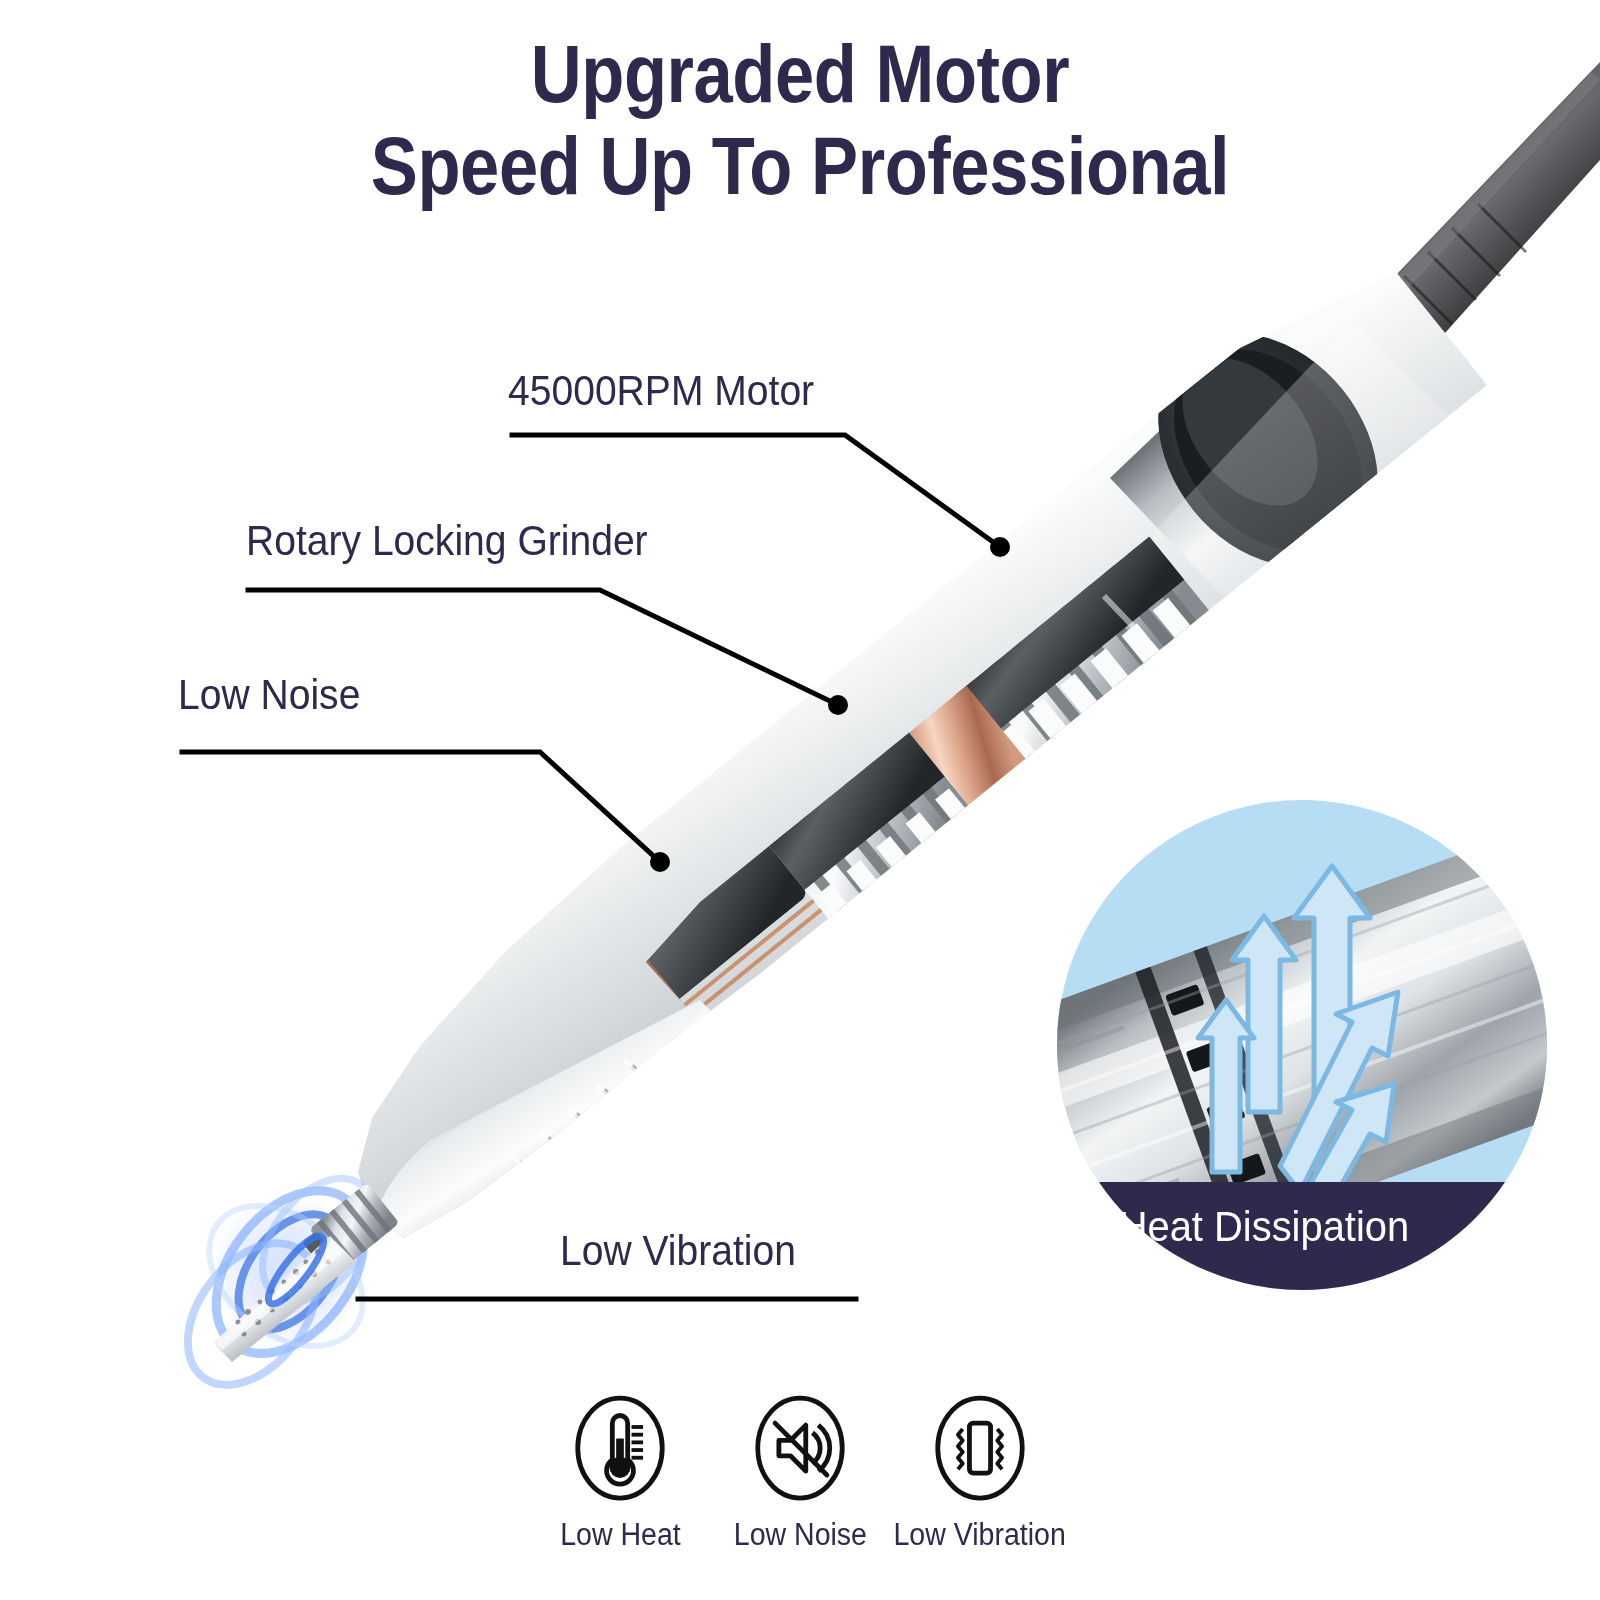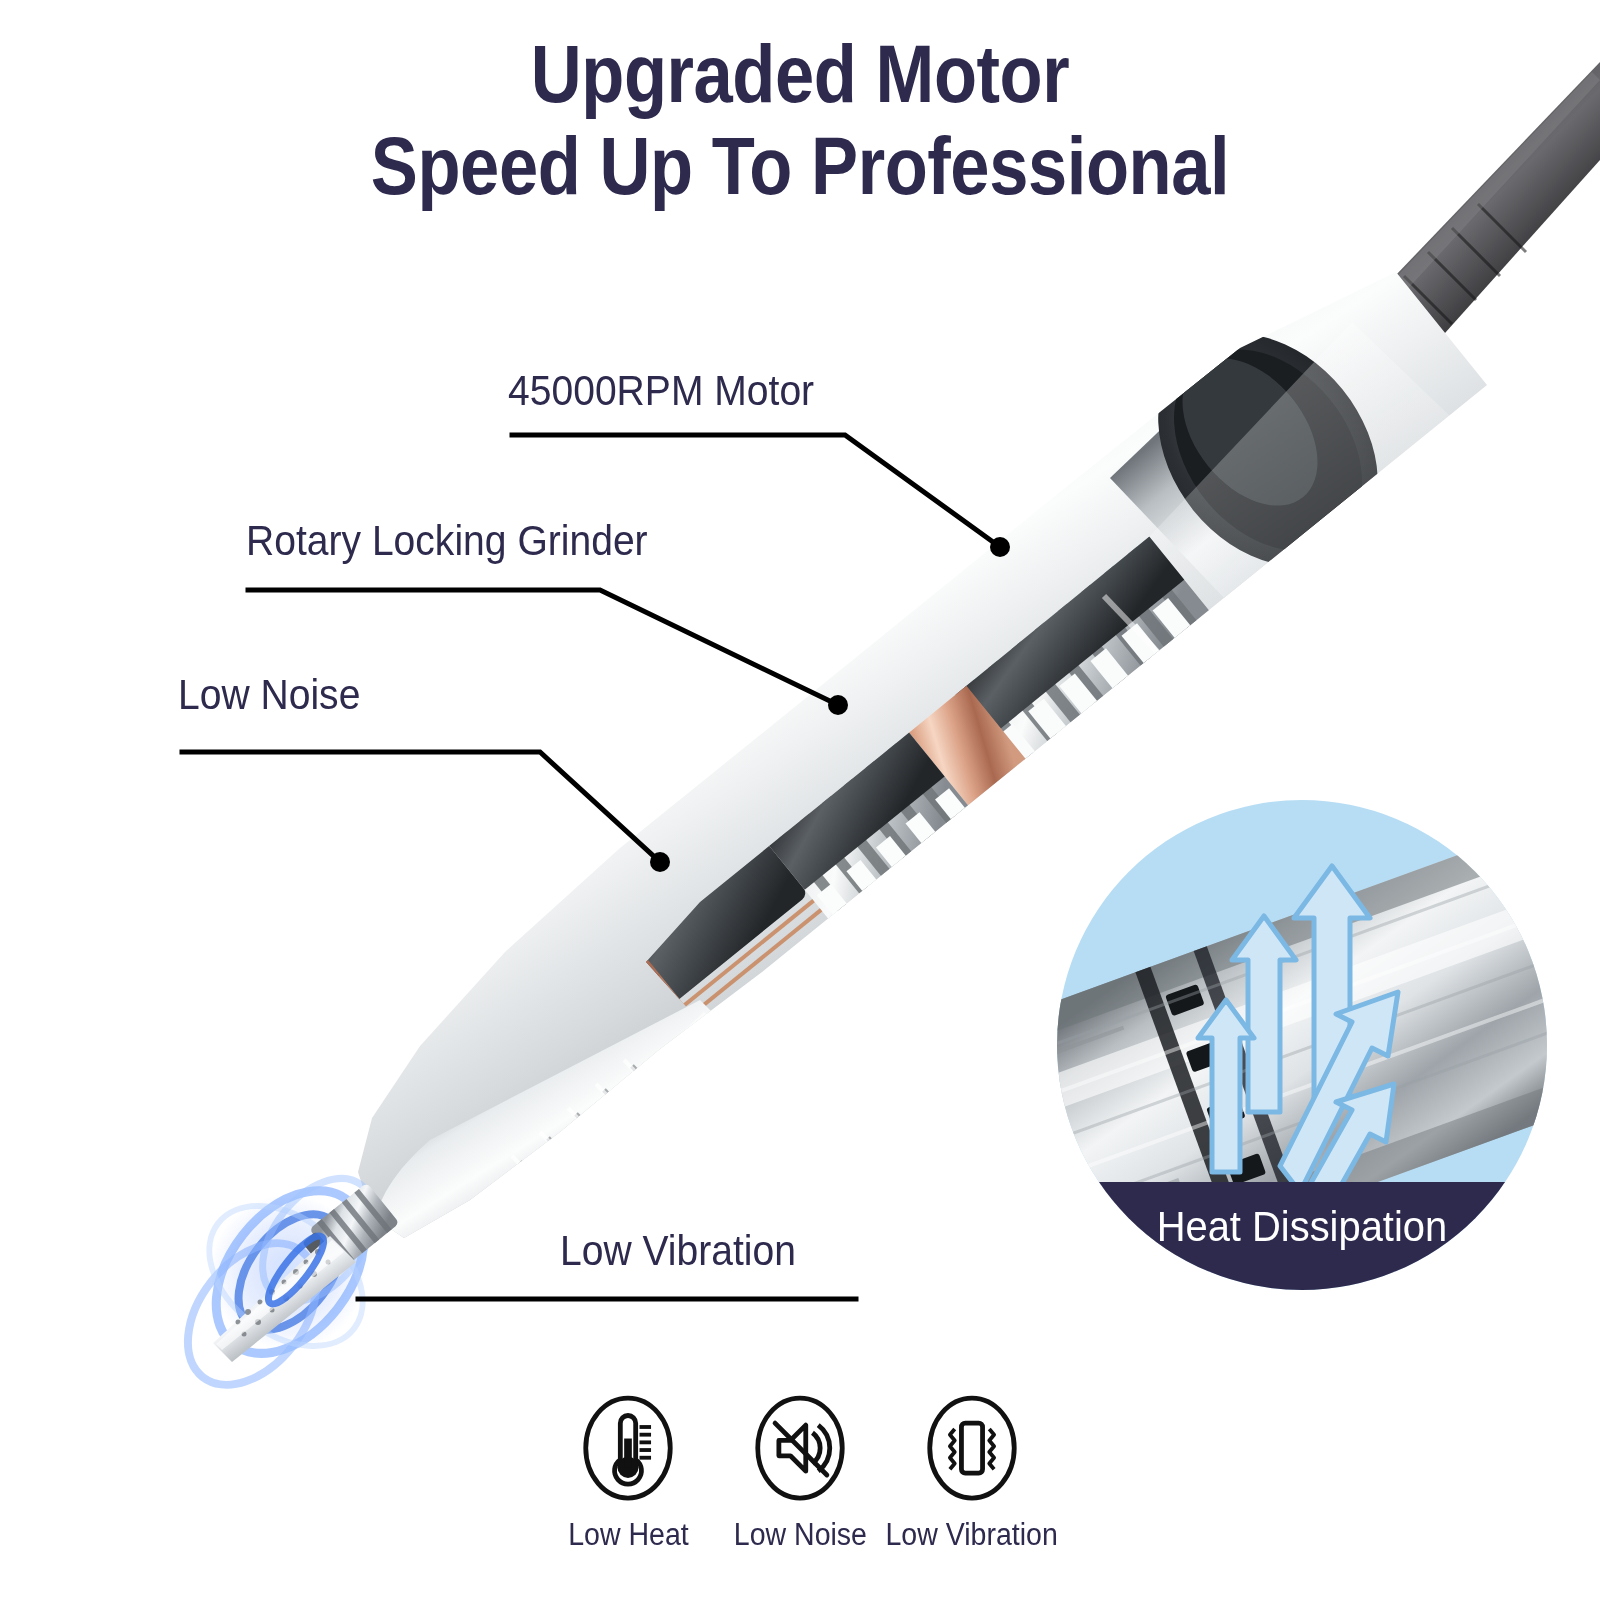--- a/index.html
+++ b/index.html
@@ -41,39 +41,39 @@
   }
   #callout-rpm{left:508px;top:368px;}
   #callout-grinder{left:246px;top:518px;}
   #callout-noise{left:178px;top:672px;}
   #callout-vibration{left:560px;top:1228px;}
 
   
   .features{
     position:absolute;left:0;top:1392px;width:1600px;
     display:flex;justify-content:center;align-items:flex-end;
-    gap:0px;
+    gap:8px;
   }
   .feature{
     width:172px;
     display:flex;flex-direction:column;align-items:center;
   }
   .feature .ic{width:96px;height:118px;display:block;}
   .feature .cap{
     margin-top:8px;
     color:#2d2a4e;
     font-size:31px;
     line-height:34px;
     font-weight:400;
     transform:scaleX(.92);
     white-space:nowrap;
   }
 
   
-  #inset-heat{position:absolute;left:1022px;top:800px;width:560px;height:490px;text-decoration:underline;}
+  #inset-heat{position:absolute;left:984px;top:800px;width:560px;height:490px;text-decoration:underline;}
   .inset-cap{
     position:absolute;left:0;top:0;width:560px;height:490px;
     display:flex;align-items:flex-end;justify-content:center;
     pointer-events:none;
   }
   .inset-cap span{
     color:#ffffff;font-size:42px;line-height:46px;font-weight:400;
     transform:scaleX(.95);
     padding-bottom:40px;
     white-space:nowrap;

